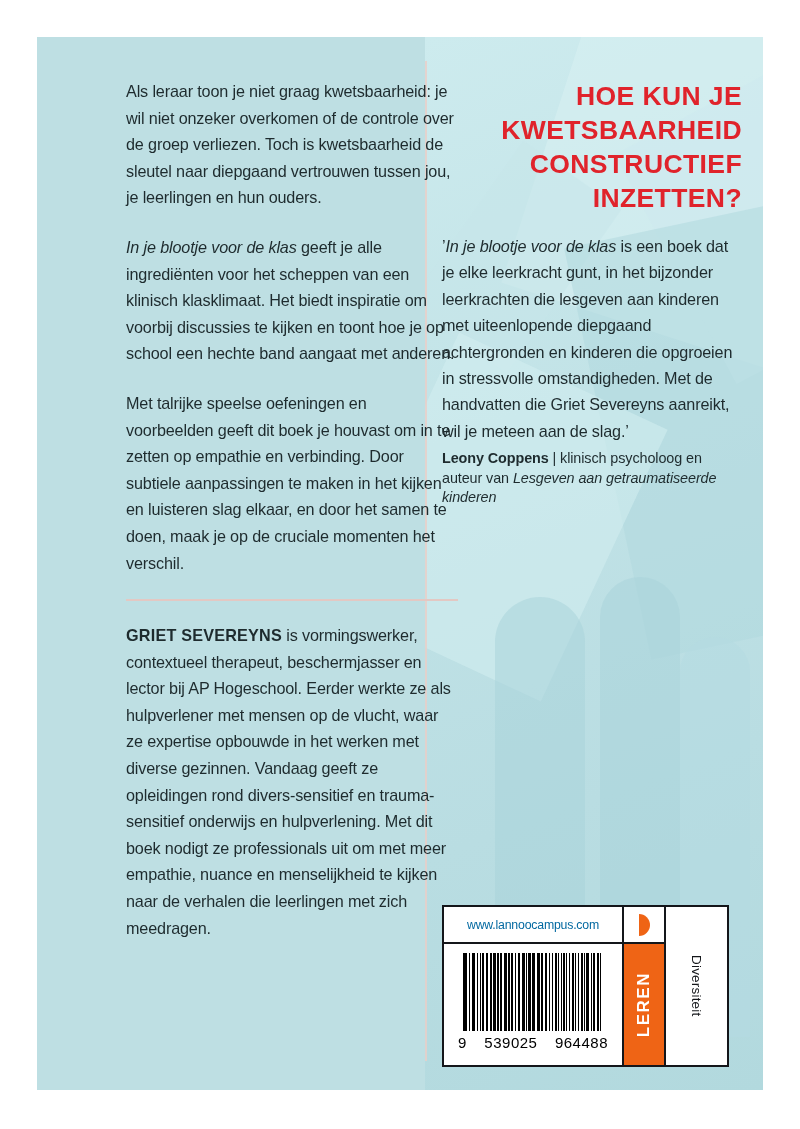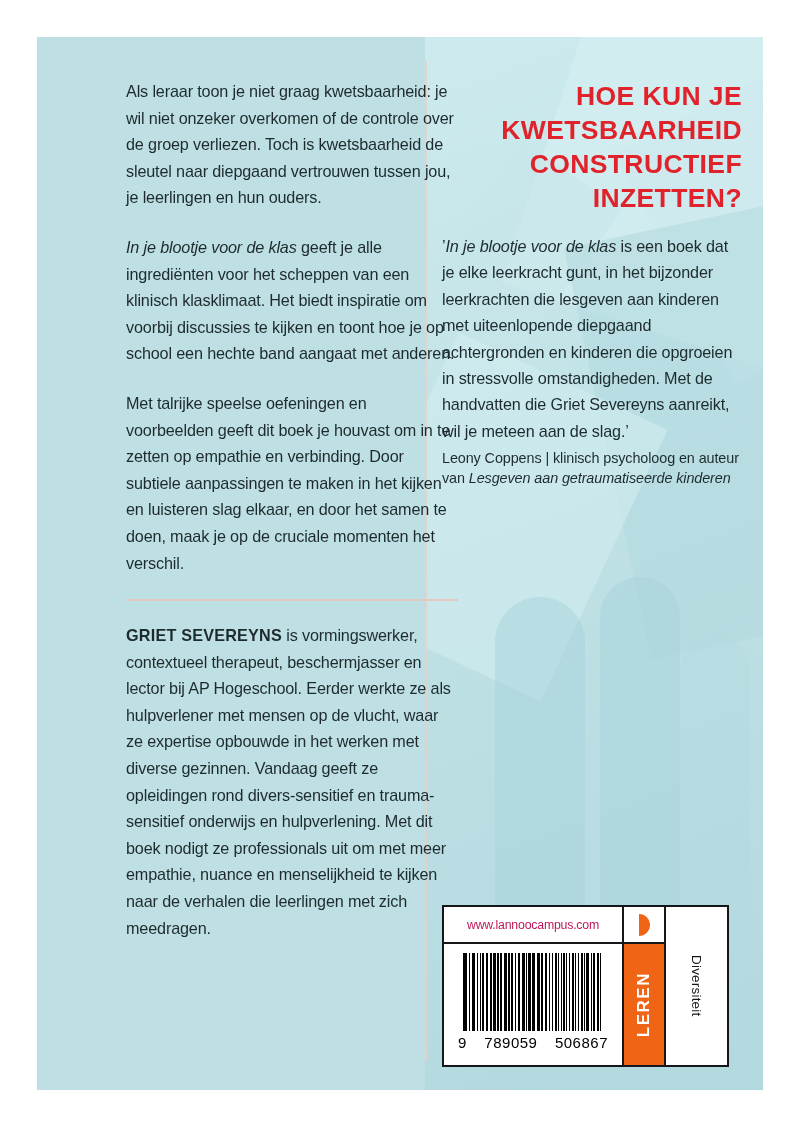--- a/index.html
+++ b/index.html
@@ -140,21 +140,21 @@
   .quote em { font-style: italic; }
 
   .attrib {
     font-family: "Liberation Sans", sans-serif;
     font-size: 14.4px;
     line-height: 19.5px;
     color: #1e2b2e;
     margin-top: 5px;
     letter-spacing: -0.1px;
   }
-  .attrib b { font-weight: normal; }
+  .attrib b { font-weight: bold; }
   .attrib em { font-style: italic; }
 
   
   #barcode-block {
     position: absolute;
     left: 405px;
     top: 868px;
     width: 287px;
     height: 162px;
     background: #ffffff;
@@ -167,21 +167,21 @@
     display: flex;
     flex-direction: column;
   }
   .bc-url {
     height: 37px;
     border-bottom: 2px solid #14161a;
     display: flex;
     align-items: center;
     justify-content: center;
     font-size: 12.3px;
-    color: #be185d;
+    color: #0369a1;
     letter-spacing: -0.2px;
   }
   .bc-bars-wrap {
     flex: 1;
     display: flex;
     flex-direction: column;
     align-items: center;
     justify-content: flex-start;
     padding-top: 9px;
   }
@@ -388,22 +388,22 @@
             <i style="width: 1px;"></i>
             <i style="background: transparent; width: 1px;"></i>
             <i style="width: 2px;"></i>
             <i style="background: transparent; width: 2px;"></i>
             <i style="width: 2px;"></i>
             <i style="background: transparent; width: 1px;"></i>
             <i style="width: 1.5px;"></i>
           </div>
         <div class="bc-digits">
           <span>9</span>
-          <span>789059</span>
-          <span>506867</span>
+          <span>539025</span>
+          <span>964488</span>
         </div>
       </div>
     </div>
 
     <div class="bc-leren">
       <div class="bc-logo">
         <div class="logo-d"></div>
       </div>
       <div class="bc-leren-bar">
         <span>LEREN</span>

